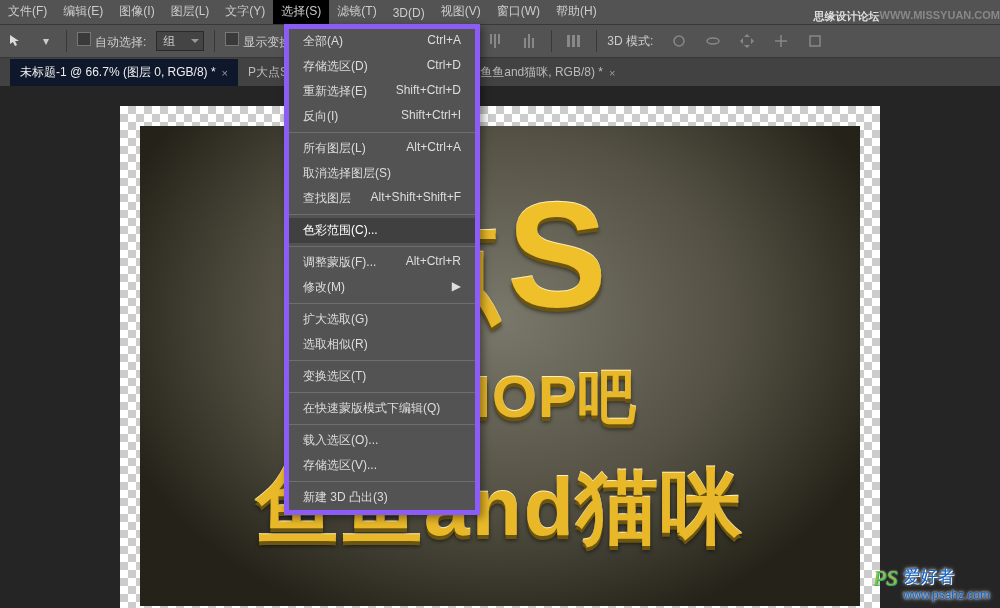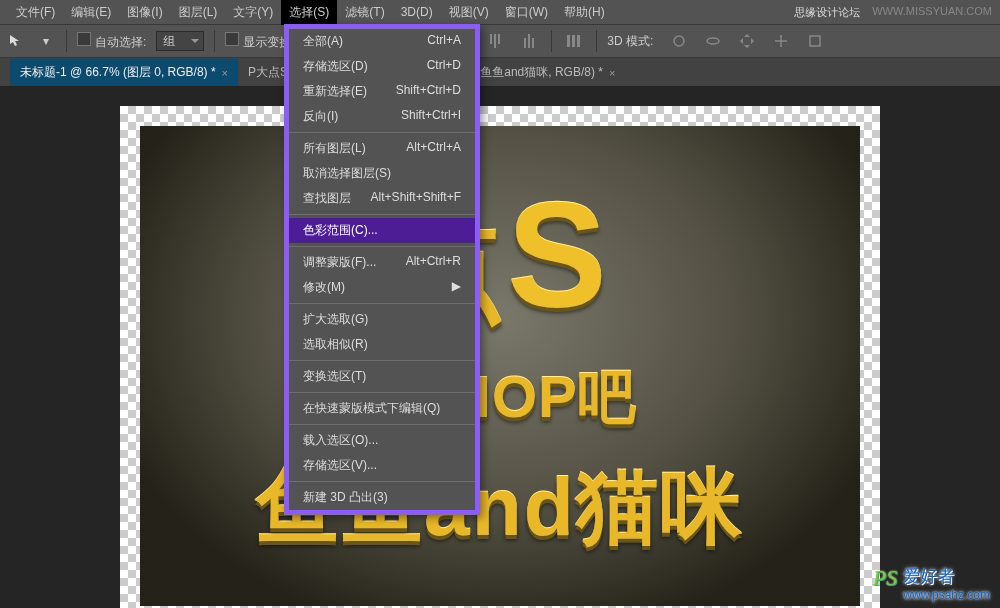--- a/index.html
+++ b/index.html
@@ -1,44 +1,44 @@
 <!DOCTYPE html>
 <html><head>
 <meta charset="utf-8">
 <style>
 * { margin: 0; padding: 0; box-sizing: border-box; font-family: "Microsoft YaHei", Arial, sans-serif; }
 body { background: #535353; color: #ccc; width: 1000px; height: 608px; overflow: hidden; position: relative; }
-.menubar { background: #535353; height: 24px; display: flex; align-items: center; padding: 0 8px; font-size: 12px; }
+.menubar { background: #535353; height: 24px; display: flex; align-items: flex-end; padding: 0 0; font-size: 12px; }
 .menu-item { padding: 4px 8px; cursor: pointer; }
 .menu-item.active { background: #000000; }
-.brand { margin-left: auto; display: flex; gap: 12px; font-size: 11px; color: #ddd; }
+.brand { margin-left: auto; display: flex; font-size: 11px; color: #ddd; font-weight: bold; }
 .brand span:last-child { color: #888; }
 .optionsbar { background: #535353; height: 34px; border-top: 1px solid #383838; border-bottom: 1px solid #383838; display: flex; align-items: center; padding: 0 6px; font-size: 12px; gap: 10px; }
 .sep { width: 1px; height: 22px; background: #383838; }
 .tool-icon { width: 20px; height: 20px; display: inline-flex; align-items: center; justify-content: center; }
 .tool-icon svg { display: block; }
 .checkbox { width: 14px; height: 14px; border: 1px solid #777; background: #3a3a3a; display: inline-block; margin-right: 4px; }
 .dropdown { background: #444; border: 1px solid #2a2a2a; padding: 2px 18px 2px 6px; position: relative; min-width: 48px; height: 20px; display: inline-flex; align-items: center; }
 .dropdown::after { content: ""; position: absolute; right: 4px; top: 7px; border: 4px solid transparent; border-top-color: #999; }
 .icon-btn { width: 24px; height: 24px; display: inline-flex; align-items: center; justify-content: center; }
 .mode3d-label { font-size: 12px; margin-right: 4px; }
 .tabs { background: #424242; height: 28px; display: flex; align-items: flex-end; padding-left: 10px; font-size: 12px; }
 .tab { padding: 5px 10px; background: #424242; color: #bbb; display: flex; align-items: center; gap: 6px; }
-.tab.active { background: #0c4a6e; color: #eee; }
+.tab.active { background: #0f172a; color: #eee; }
 .tab .close { font-size: 11px; color: #999; }
 .canvas-area { background: #252525; height: 522px; position: relative; display: flex; align-items: center; justify-content: center; }
 .checker { width: 760px; height: 520px; background-image: linear-gradient(45deg,#ccc 25%,transparent 25%),linear-gradient(-45deg,#ccc 25%,transparent 25%),linear-gradient(45deg,transparent 75%,#ccc 75%),linear-gradient(-45deg,transparent 75%,#ccc 75%); background-size: 16px 16px; background-position: 0 0,0 8px,8px -8px,-8px 0; background-color: #fff; position: absolute; top: 20px; left: 50%; transform: translateX(-50%); }
 .artwork { position: absolute; top: 40px; left: 50%; transform: translateX(-50%); width: 720px; height: 480px; background: radial-gradient(ellipse at center 40%, #7a786b 0%, #555245 45%, #252319 80%); display: flex; flex-direction: column; align-items: center; justify-content: center; color: #e8b828; font-weight: 900; text-shadow: 0 4px 0 #6b5510, 0 5px 4px rgba(0,0,0,.6), 0 -1px 0 #fff2c0; }
 .art-line1 { font-size: 110px; letter-spacing: -2px; display: flex; align-items: baseline; }
 .art-line1 .big-s { font-size: 150px; color: #efc02a; font-family: Arial Black, sans-serif; margin-left: 4px; }
 .art-line2 { font-size: 58px; letter-spacing: 1px; margin-top: 14px; }
 .art-line3 { font-size: 82px; letter-spacing: 2px; margin-top: 16px; }
 .context-menu { position: absolute; top: 24px; left: 284px; width: 196px; background: #535353; border: 5px solid #8b5cf6; box-shadow: 3px 3px 8px rgba(0,0,0,.4); font-size: 12px; z-index: 100; }
 .ctx-item { display: flex; justify-content: space-between; padding: 4px 14px; color: #ddd; white-space: nowrap; }
-.ctx-item.highlight { background: #4c1d95; color: #fff; }
+.ctx-item.highlight { background: #404040; color: #fff; }
 .ctx-sep { height: 1px; background: #6e6e6e; margin: 3px 0; }
 .watermark { position: absolute; bottom: 6px; right: 10px; display: flex; gap: 6px; z-index: 200; }
 .wm-logo { font-family: "Arial Black"; font-size: 22px; color: #8abf4a; font-style: italic; text-shadow: 1px 1px 0 #2b5, 0 0 2px #fff; }
 .wm-text { font-size: 17px; color: #0a60c9; text-shadow: 0 0 2px #fff, 0 0 4px #fff, 1px 1px 0 #fff; }
 .wm-url { font-size: 12px; color: #0a60c9; text-shadow: 0 0 2px #fff, 0 0 4px #fff; }
 </style>
 </head>
 <body>
 
 <div class="menubar" id="menubar">

